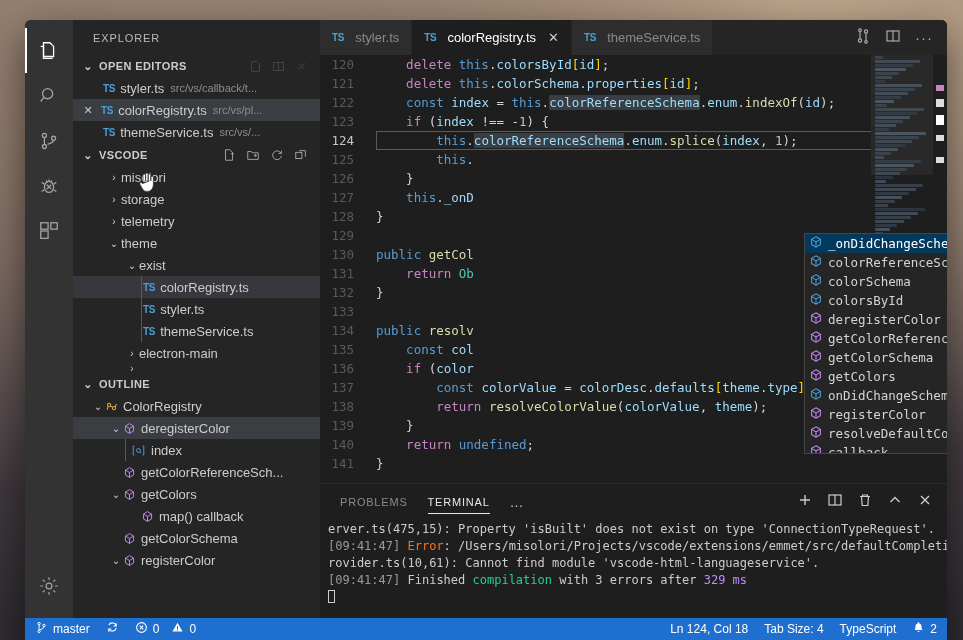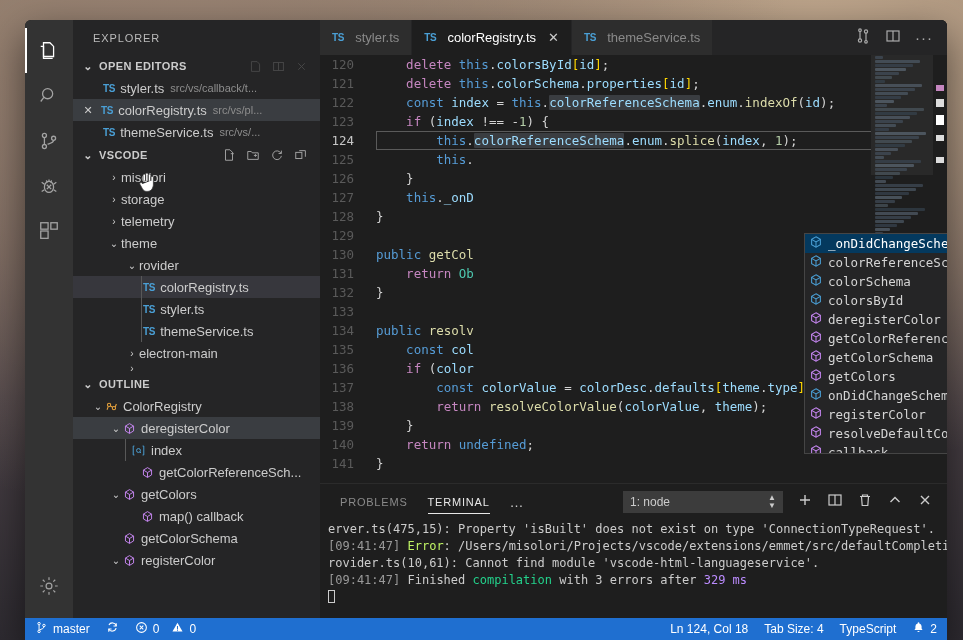--- a/index.html
+++ b/index.html
@@ -171,21 +171,21 @@
     background:#3c3c3c; border:1px solid #3c3c3c; color:#cccccc; font-size: 12px;
     height: 22px; width: 160px; display:flex; align-items:center; padding: 0 6px; position:relative;
   }
   .term-select .arrows { position:absolute; right: 6px; font-size: 8px; line-height: 8px; color:#cccccc;}
   .terminal {
     flex: 1; padding: 2px 0 0 8px; color: #cccccc;
     font-family: "DejaVu Sans Mono", monospace; font-size: 12px; line-height: 17px; white-space: pre;
     overflow: hidden;
   }
   .t-time { color: #9a9a9a; }
-  .t-err { color: #bef264; }
+  .t-err { color: #f97316; }
   .t-green { color: #23d18b; }
   .t-purple { color: #bc8cff; }
   .t-cursor { display:inline-block; width:7px; height:13px; border:1px solid #cccccc; vertical-align:-2px; }
 
   
   .statusbar {
     height: 22px; flex: 0 0 22px; background: #1f6fd0; display: flex; align-items: center;
     color: #ffffff; font-size: 12px; padding: 0 10px; gap: 16px;
   }
   .sb-right { margin-left: auto; display: flex; align-items: center; gap: 16px; }
@@ -333,21 +333,21 @@
         <div class="row" style="padding-left:34px;">
           <span class="chev-sm">›</span>
           <span>telemetry</span>
         </div>
         <div class="row" style="padding-left:34px;">
           <span class="chev-sm">⌄</span>
           <span>theme</span>
         </div>
         <div class="row" style="padding-left:52px;">
           <span class="chev-sm">⌄</span>
-          <span>rovider</span>
+          <span>exist</span>
         </div>
         <div class="row sel-strong" style="padding-left:70px;">
           <div class="indent-guide" style="left:68px;"></div>
           <span class="ts-badge">TS</span>
           <span>colorRegistry.ts</span>
         </div>
         <div class="row" style="padding-left:70px;">
           <div class="indent-guide" style="left:68px;"></div>
           <span class="ts-badge">TS</span>
           <span>styler.ts</span>
@@ -396,21 +396,21 @@
         <div class="indent-guide" style="left:52px;"></div>
         <span class="outline-icon" style="margin-left:4px;">
           <svg width="15" height="13" viewBox="0 0 18 16" fill="none" stroke="#4a9fd5" stroke-width="1.2">
               <path d="M4 2.5H2.5v11H4M14 2.5h1.5v11H14"></path>
               <circle cx="9" cy="8" r="2.4"></circle>
               <path d="M10.7 9.7L12 11"></path>
             </svg>
         </span>
         <span>index</span>
       </div>
-      <div class="row" style="padding-left:68px;align-items:center;">
+      <div class="row" style="padding-left:50px;align-items:center;">
         <span class="outline-icon">
           <svg width="13" height="13" viewBox="0 0 16 16" fill="none" stroke="#c586f0" stroke-width="1.2">
               <path d="M8 2l5 3v6l-5 3-5-3V5z"></path>
               <path d="M3 5l5 3 5-3M8 8v6"></path>
             </svg>
         </span>
         <span>getColorReferenceSch...</span>
       </div>
       <div class="row" style="padding-left:36px;">
         <span class="chev-sm">⌄</span>
@@ -684,24 +684,20 @@
           <div class="deco" style="top:102px;height:6px;background:#dddddd;"></div>
         </div>
       </div>
 
       <div class="panel">
         <div class="panel-head">
           <div class="panel-tab">PROBLEMS</div>
           <div class="panel-tab active">TERMINAL</div>
           <div class="panel-dots">…</div>
           <div class="panel-actions">
-            <div class="term-select">
-              <span>1: node</span>
-              <span class="arrows">▲<br>▼</span>
-            </div>
             <span>
               <svg width="16" height="16" viewBox="0 0 16 16" fill="none" stroke="#cccccc" stroke-width="1.4">
                   <path d="M8 3v10M3 8h10"></path>
                 </svg>
             </span>
             <span>
               <svg width="16" height="16" viewBox="0 0 16 16" fill="none" stroke="#cccccc" stroke-width="1.2">
                   <rect x="2" y="3" width="12" height="10"></rect>
                   <path d="M8 3v10"></path>
                 </svg>

